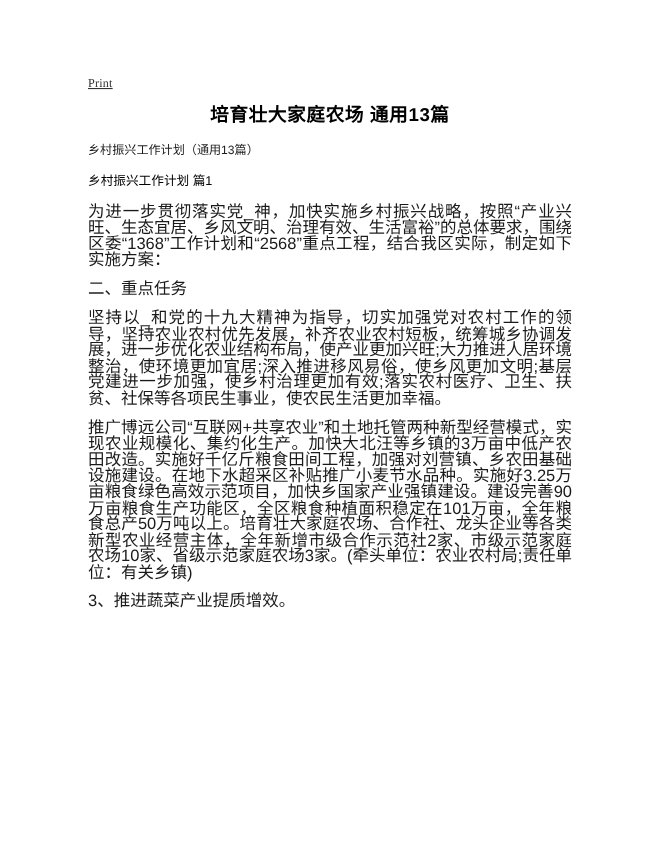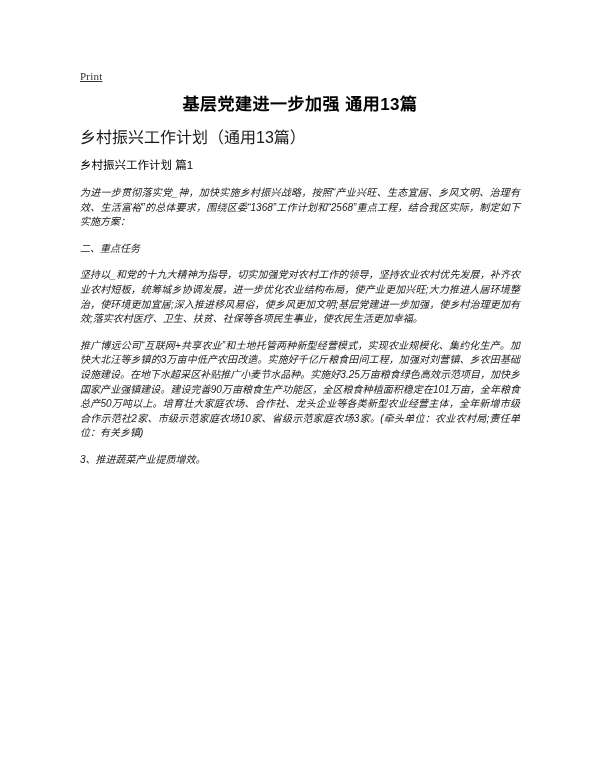--- a/index.html
+++ b/index.html
@@ -48,55 +48,54 @@
     font-size: 17px;
     line-height: 24px;
     font-weight: bold;
     text-align: center;
     color: #000000;
     margin: 0 0 12px 0;
     letter-spacing: 0.5px;
   }
 
   .subtitle {
-    font-size: 16px;
+    font-size: 11px;
     line-height: 17px;
     margin: 0 0 11px 0;
     color: #1a1a1a;
   }
 
   .sec-heading {
     font-size: 11.5px;
     line-height: 17px;
     font-weight: normal;
     margin: 0 0 12px 0;
     color: #000000;
   }
 
   p.para {
-    font-size: 10px;
+    font-size: 15px;
     line-height: 14.6px;
     margin: 0 0 12px 0;
     color: #1a1a1a;
     text-align: justify;
     text-justify: inter-ideograph;
     word-break: break-all;
-    font-style: italic;
   }
 </style>
 </head>
 <body>
 
 <div class="page">
 
   <a class="print-bar" href="#">Print</a>
 
   <div class="doc-body">
 
-    <h1 class="doc-title">基层党建进一步加强  通用13篇</h1>
+    <h1 class="doc-title">培育壮大家庭农场  通用13篇</h1>
 
     <p class="subtitle">乡村振兴工作计划（通用13篇）</p>
 
     <h2 class="sec-heading">乡村振兴工作计划 篇1</h2>
 
     <p class="para">为进一步贯彻落实党_神，加快实施乡村振兴战略，按照“产业兴旺、生态宜居、乡风文明、治理有效、生活富裕”的总体要求，围绕区委“1368”工作计划和“2568”重点工程，结合我区实际，制定如下实施方案：</p>
 
 
     <p class="para">二、重点任务</p>
 

